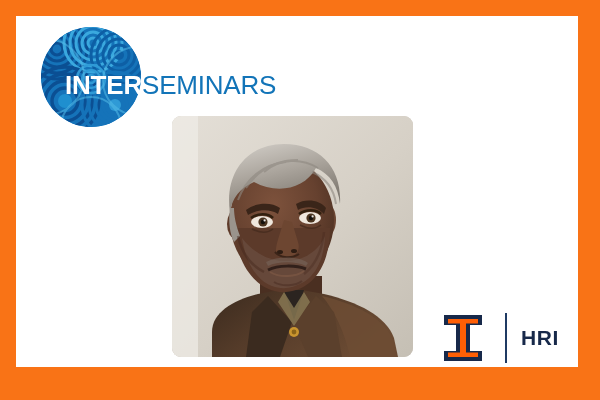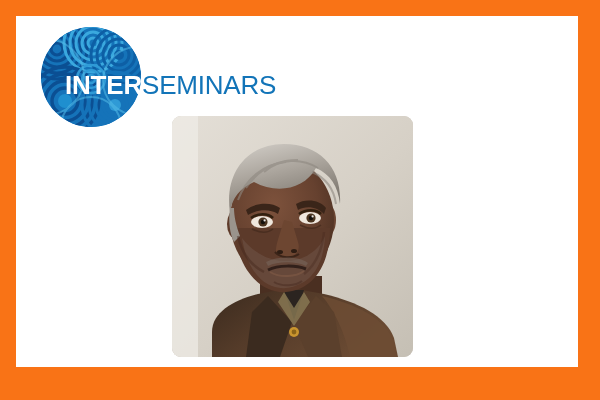--- a/index.html
+++ b/index.html
@@ -319,15 +319,32 @@
 
         <path d="M94 146 C106 140 126 140 136 147 L134 150 C124 145 106 145 96 150 Z" fill="#7a6a60" opacity="0.5"></path>
 
         <path d="M102 166 C110 171 124 170 130 165" stroke="#4c3124" stroke-width="2" fill="none" opacity="0.6"></path>
 
         <path d="M66 120 C70 138 80 150 92 156" stroke="#45291c" stroke-width="2.5" fill="none" opacity="0.45"></path>
         <path d="M152 116 C150 136 142 150 132 158" stroke="#45291c" stroke-width="2.5" fill="none" opacity="0.35"></path>
       </svg>
     </div>
 
+    <div id="footer-lockup">
+
+      <div id="block-i">
+        <svg width="44" height="52" viewBox="0 0 44 52" aria-hidden="true">
+
+          <path d="M1 1 H43 V15 H31 V37 H43 V51 H1 V37 H13 V15 H1 Z" fill="#ffffff" stroke="#ffffff" stroke-width="2" stroke-linejoin="round"></path>
+
+          <path d="M3 3 H41 V13 H29 V39 H41 V49 H3 V39 H15 V13 H3 Z" fill="#17294a"></path>
+
+          <path d="M7 7 H37 V11.5 H25 V40.5 H37 V45 H7 V40.5 H19 V11.5 H7 Z" fill="#ff5f05"></path>
+        </svg>
+      </div>
+
+      <div id="lockup-divider"></div>
+
+      <div id="hri-text">HRI</div>
+    </div>
 
   </div>
 </div>
 
 </body></html>

